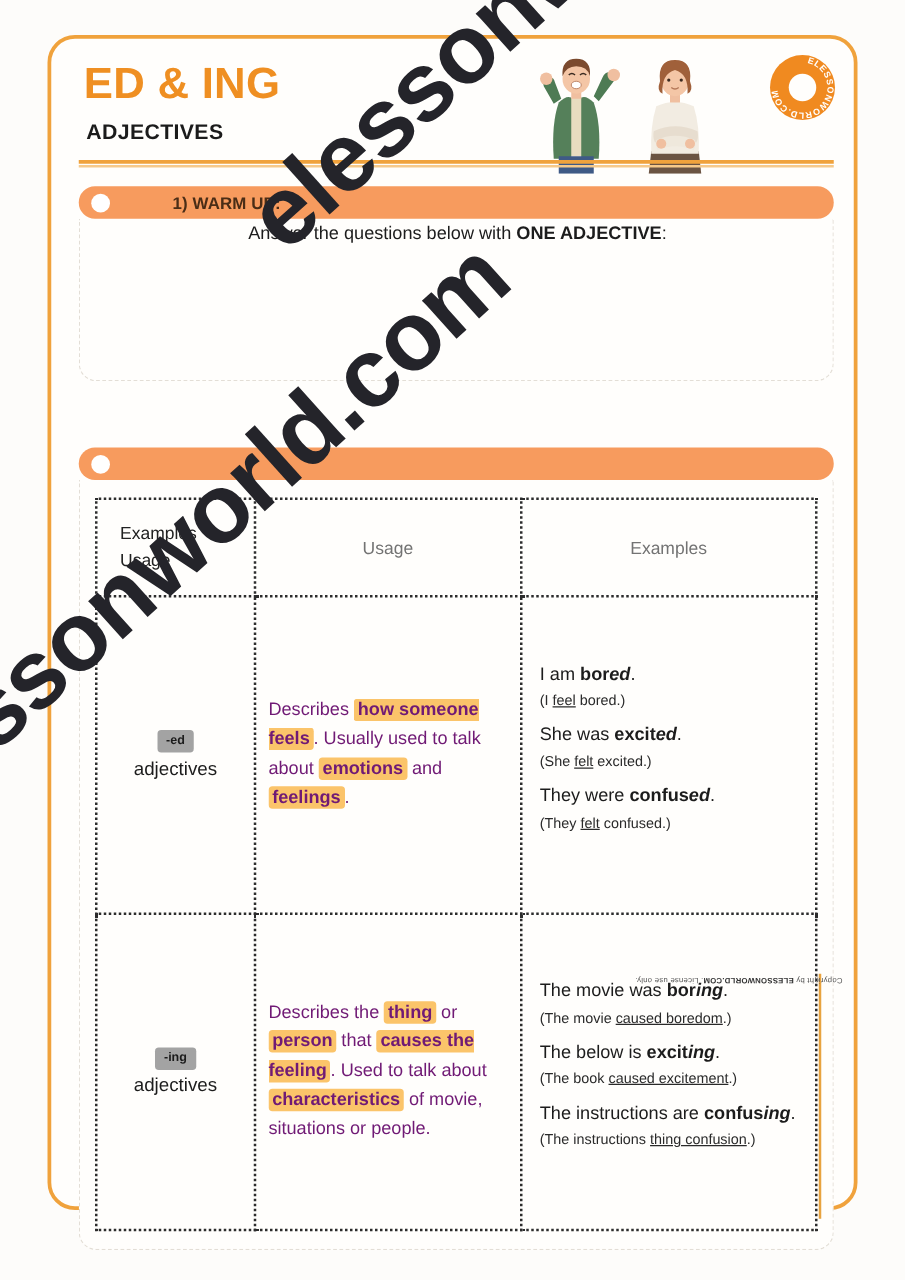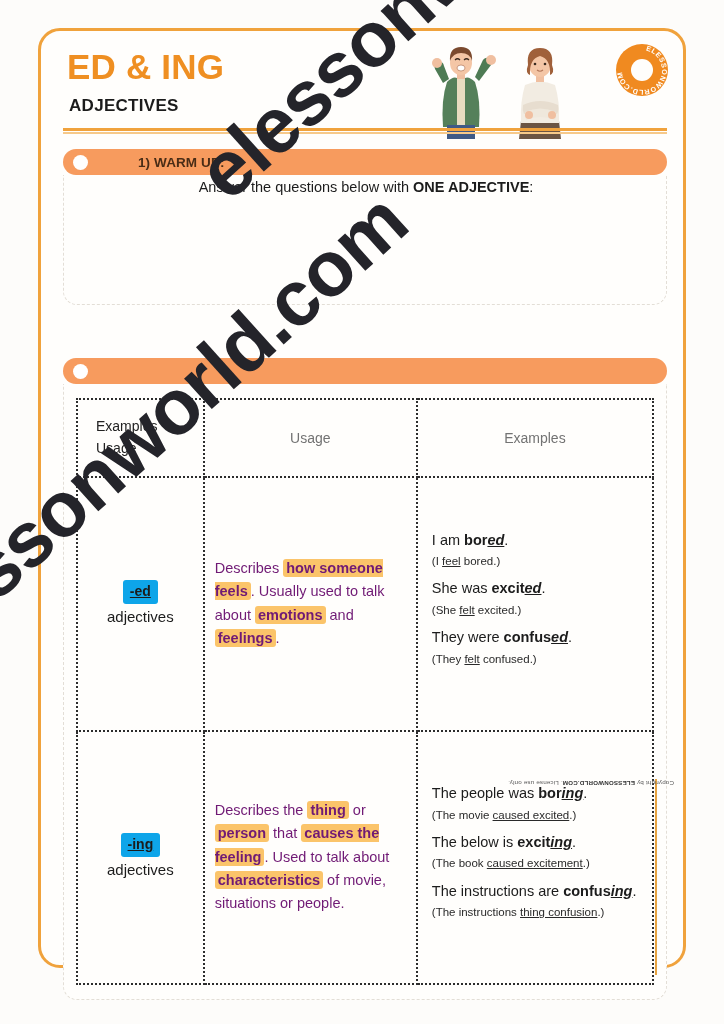--- a/index.html
+++ b/index.html
@@ -195,27 +195,26 @@
 
   
   .form-cell {
     text-align: center;
     font-size: 15px;
     color: #1c1c1c;
     line-height: 1.5;
   }
   .tag {
     display: inline-block;
-    background: #0ea5e9;
+    background: #a3a3a3;
     font-weight: bold;
     padding: 1px 7px 2px 7px;
     border-radius: 3px;
-    font-size: 14px;
+    font-size: 10px;
     color: #1c1c1c;
-    text-decoration: underline;
   }
   .form-cell .word { display: block; margin-top: 2px; }
 
   
   .usage-cell {
     text-align: left;
     font-size: 14.5px;
     color: #701a75;
     line-height: 1.62;
   }
@@ -232,21 +231,21 @@
     color: #1c1c1c;
     line-height: 1.35;
     padding-left: 14px !important;
   }
   .ex-item { margin-bottom: 2px; }
   .ex-main {
     font-size: 14.5px;
     margin: 0 0 3px 0;
   }
   .ex-main b { font-weight: bold; }
-  .ex-main b i { font-style: italic; font-weight: bold; text-decoration: underline; }
+  .ex-main b i { font-style: italic; font-weight: bold; }
   .ex-note {
     font-size: 11.5px;
     color: #2a2a2a;
     margin: 0 0 9px 0;
     line-height: 1.5;
   }
   .ex-note u { text-decoration: underline; }
 
   
   .copyright {
@@ -438,22 +437,22 @@
           </tr>
 
           <tr>
             <td class="form-cell">
               <span class="tag">-ing</span>
               <span class="word">adjectives</span>
             </td>
             <td class="usage-cell"><span>Describes the </span><span class="hl">thing</span><span> or </span><span class="hl">person</span><span> that </span><span class="hl">causes the feeling</span><span>. Used to talk about </span><span class="hl">characteristics</span><span> of movie, situations or people.</span></td>
             <td class="ex-cell">
                 <div class="ex-item">
-                  <p class="ex-main"><span>The people was </span><b>bor<i>ing</i></b><span>.</span></p>
-                  <p class="ex-note"><span>(The movie </span><u>caused excited</u><span>.)</span></p>
+                  <p class="ex-main"><span>The movie was </span><b>bor<i>ing</i></b><span>.</span></p>
+                  <p class="ex-note"><span>(The movie </span><u>caused boredom</u><span>.)</span></p>
                 </div>
                 <div class="ex-item">
                   <p class="ex-main"><span>The below is </span><b>excit<i>ing</i></b><span>.</span></p>
                   <p class="ex-note"><span>(The book </span><u>caused excitement</u><span>.)</span></p>
                 </div>
                 <div class="ex-item">
                   <p class="ex-main"><span>The instructions are </span><b>confus<i>ing</i></b><span>.</span></p>
                   <p class="ex-note"><span>(The instructions </span><u>thing confusion</u><span>.)</span></p>
                 </div>
               </td>

